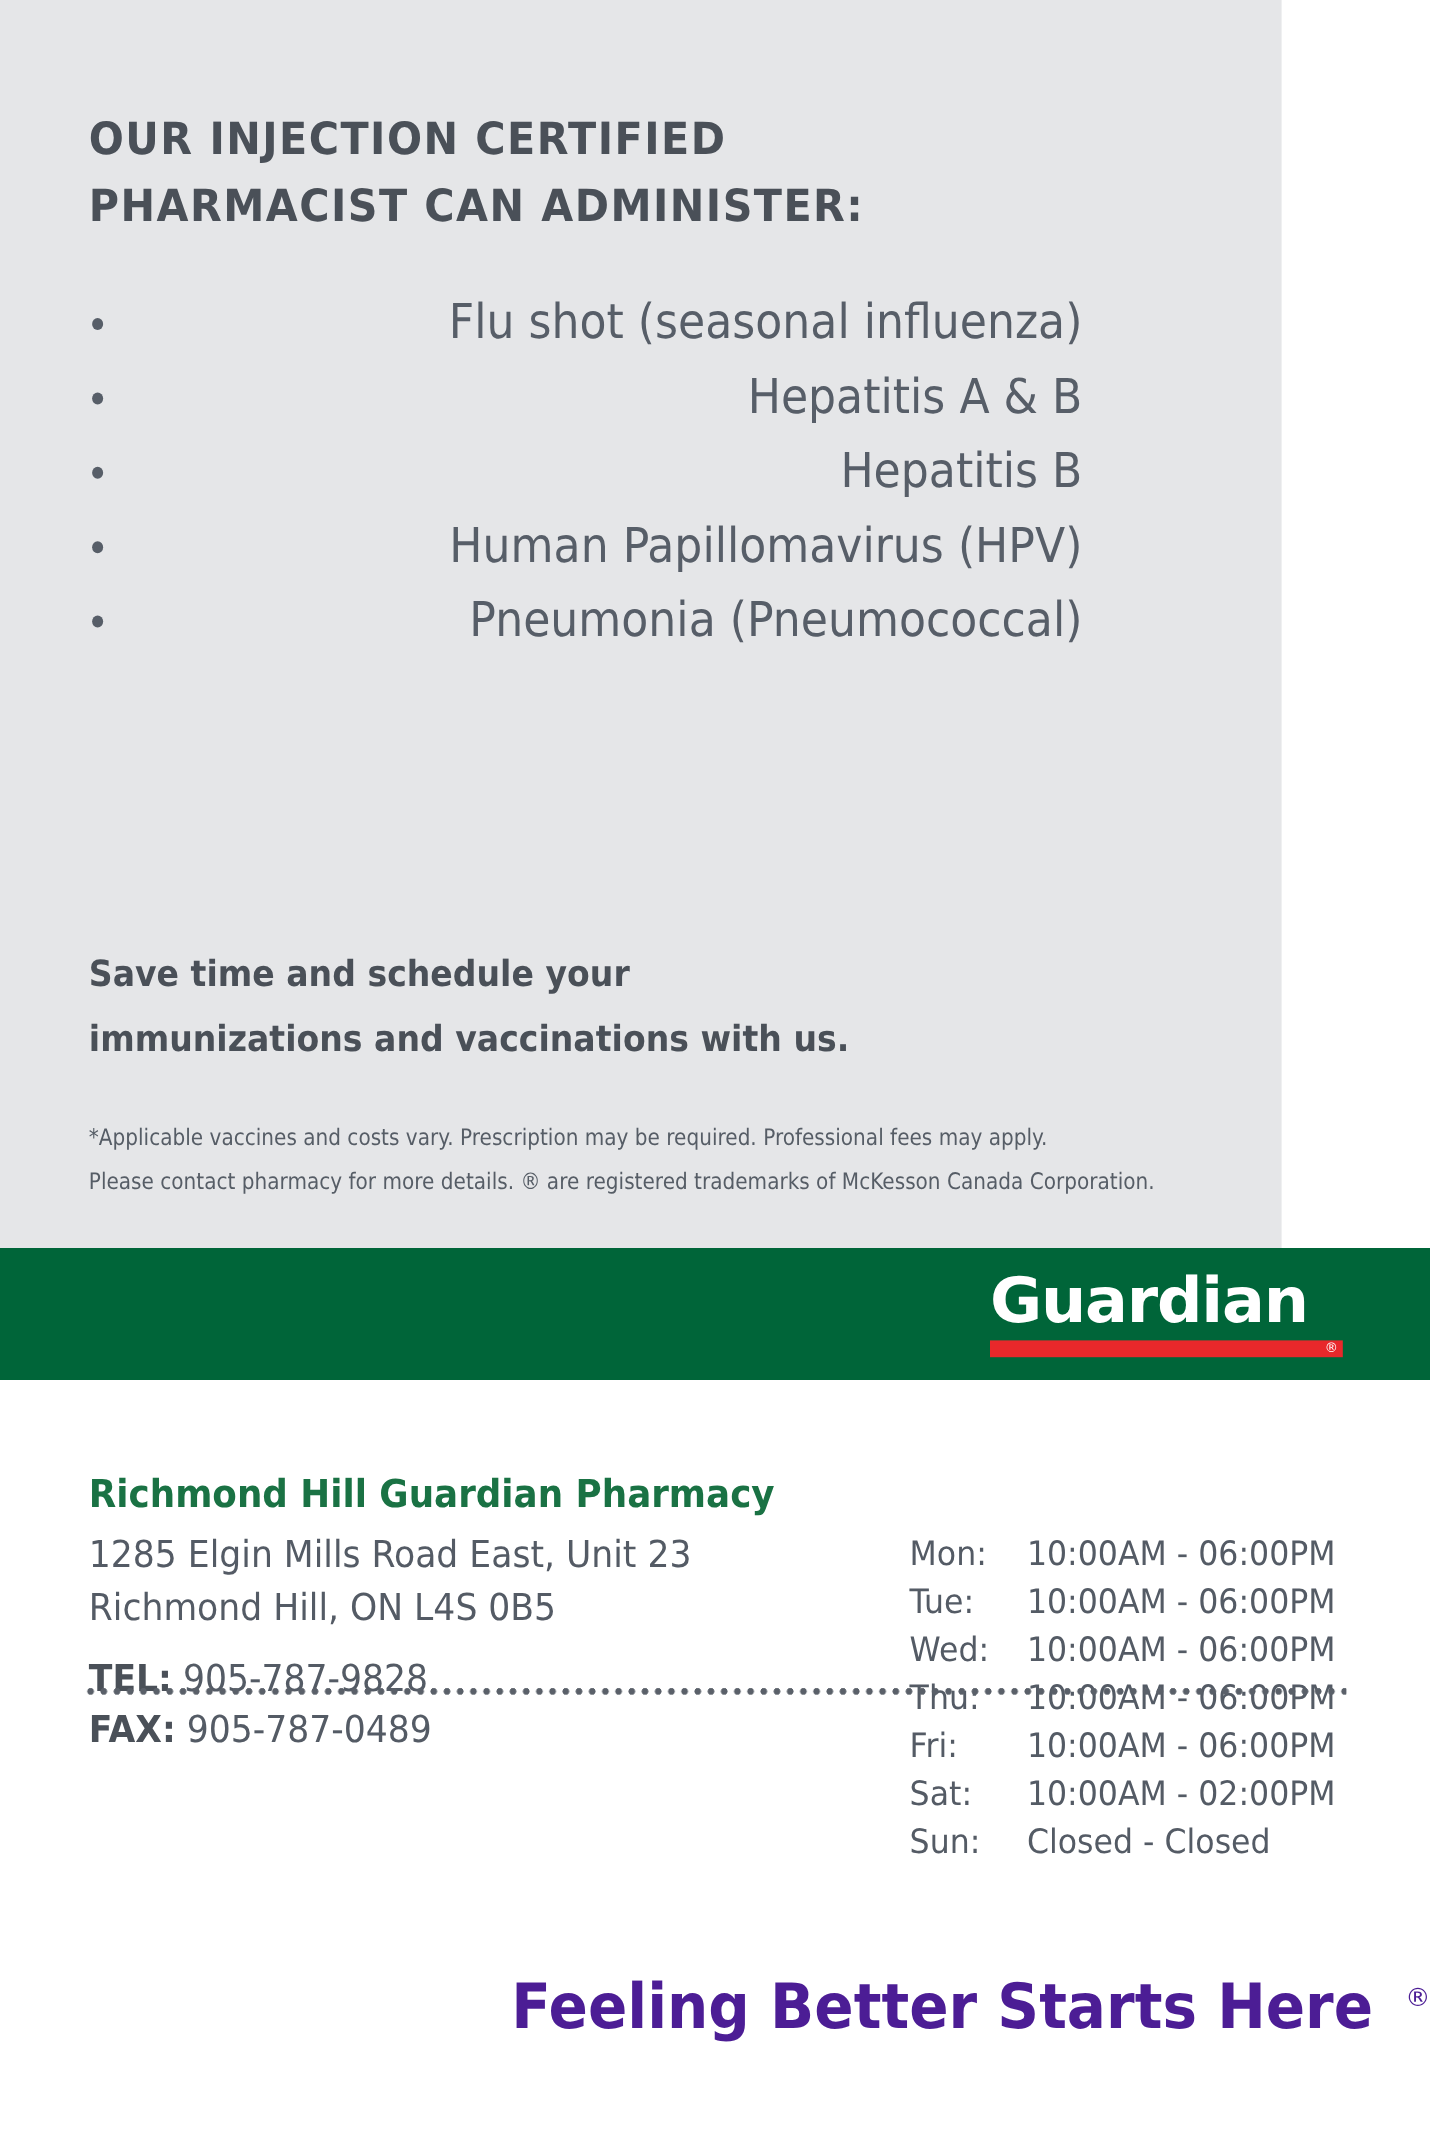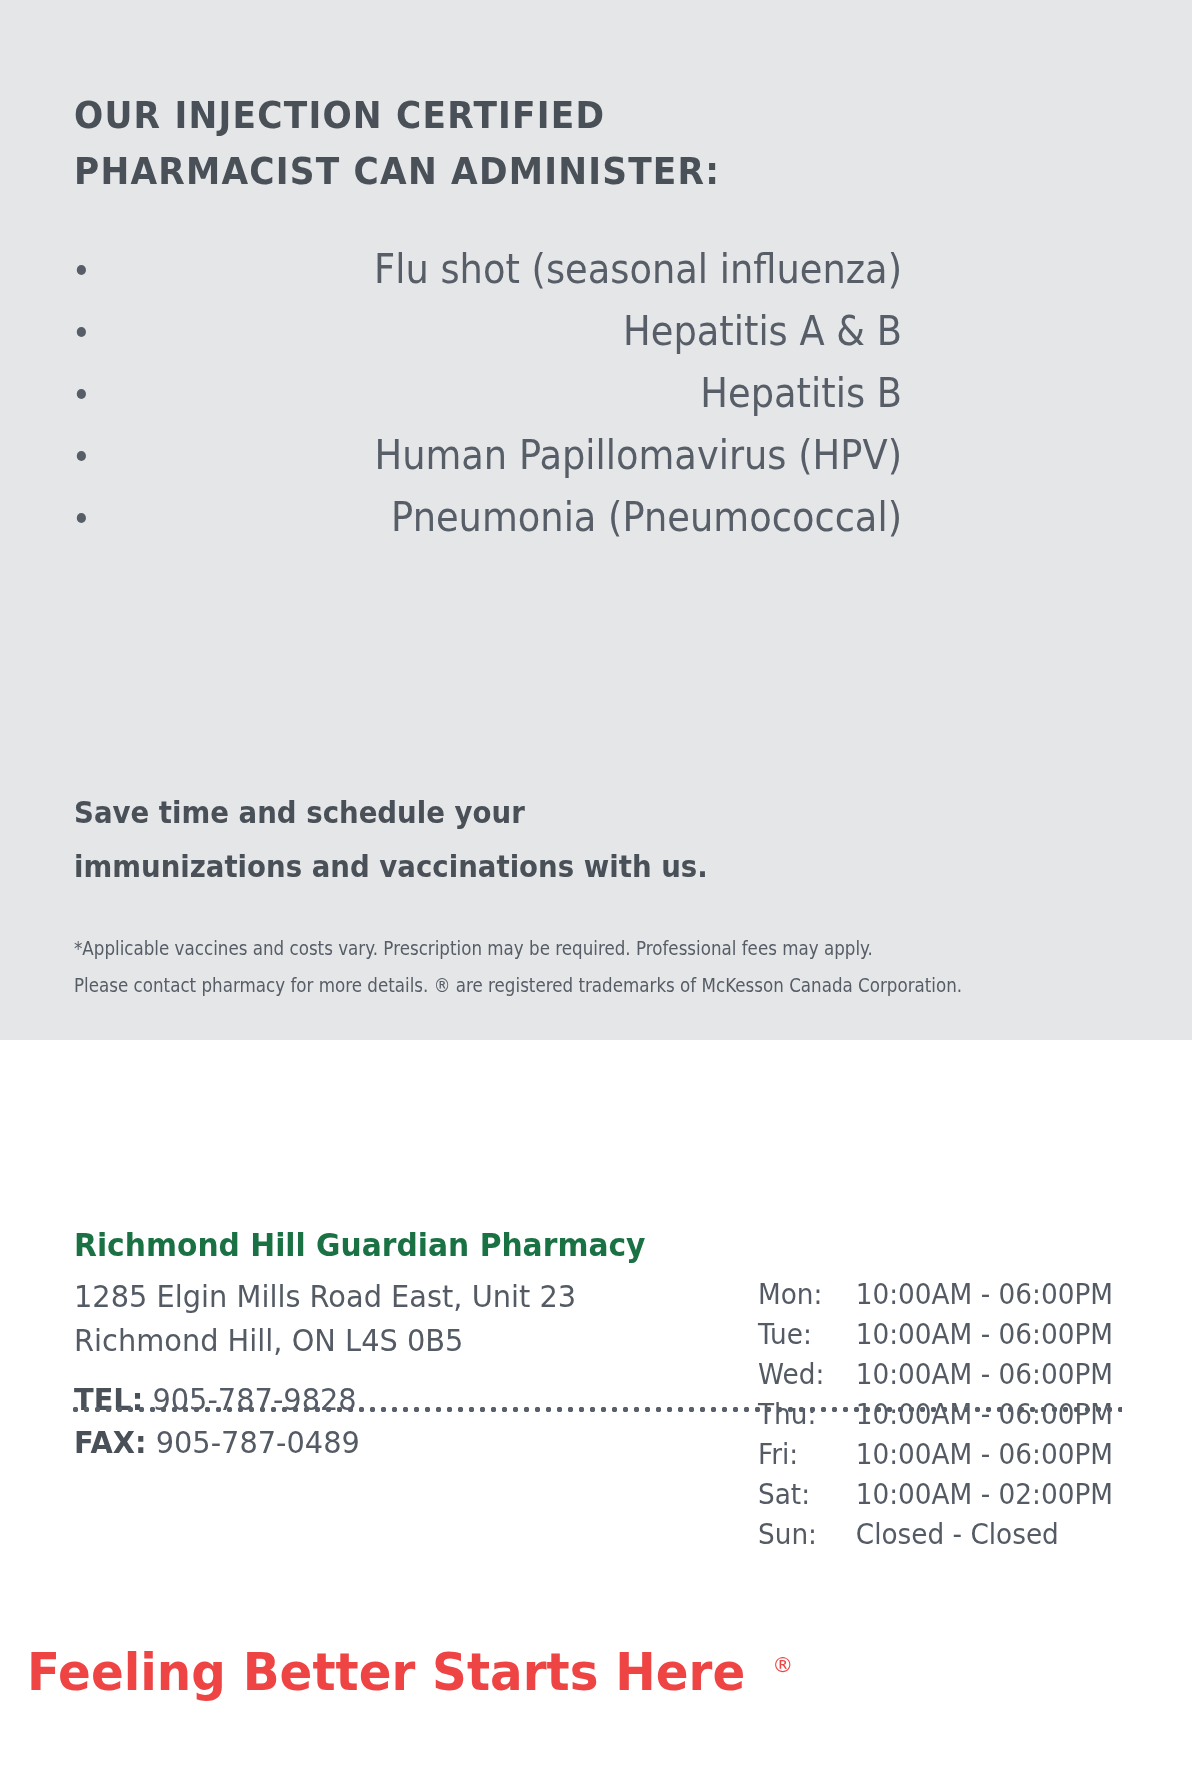--- a/index.html
+++ b/index.html
@@ -17,21 +17,21 @@
     width: 1192px;
     height: 1785px;
     overflow: hidden;
     background: #ffffff;
   }
 
   
   .gray-panel {
     position: absolute;
     left: 0; top: 0;
-    width: 1192px;
+    width: 1068px;
     height: 1040px;
     background: #e5e6e8;
   }
 
   .headline {
     position: absolute;
     left: 74px;
     top: 88px;
     width: 800px;
     font-family: "DejaVu Sans", sans-serif;
@@ -231,26 +231,26 @@
     background-size: 11px 7px;
     background-repeat: repeat-x;
     background-position: left center;
   }
 
   .tagline {
     position: absolute;
     left: 0;
     top: 1632px;
     width: 1192px;
-    text-align: left;
+    text-align: right;
     font-family: "DejaVu Sans", sans-serif;
     font-weight: 700;
     font-size: 52px;
     line-height: 66px;
-    color: #ef4444;
+    color: #4c1d95;
     white-space: nowrap;
   }
   .tagline .tag-text {
     display: inline-block;
     transform: scaleX(0.93);
     transform-origin: center;
   }
   .tagline sup {
     font-size: 21px;
     vertical-align: super;
@@ -297,20 +297,28 @@
       <span class="subhead-line">immunizations and vaccinations with us.</span>
     </h2>
 
     <div class="disclaimer">
       <span class="disclaimer-line">*Applicable vaccines and costs vary. Prescription may be required. Professional fees may apply.</span>
       <span class="disclaimer-line">Please contact pharmacy for more details. ® are registered trademarks of McKesson Canada Corporation.</span>
     </div>
 
   </section>
 
+  <section class="green-bar">
+    <div class="logo-wrap">
+      <div class="logo-word">Guardian</div>
+      <div class="logo-underline">
+        <span class="logo-reg">®</span>
+      </div>
+    </div>
+  </section>
 
   <section class="bottom">
 
     <div class="store-name">Richmond Hill Guardian Pharmacy</div>
 
     <div class="address">
       <span class="address-line">1285 Elgin Mills Road East, Unit 23</span>
       <span class="address-line">Richmond Hill, ON L4S 0B5</span>
     </div>
 

